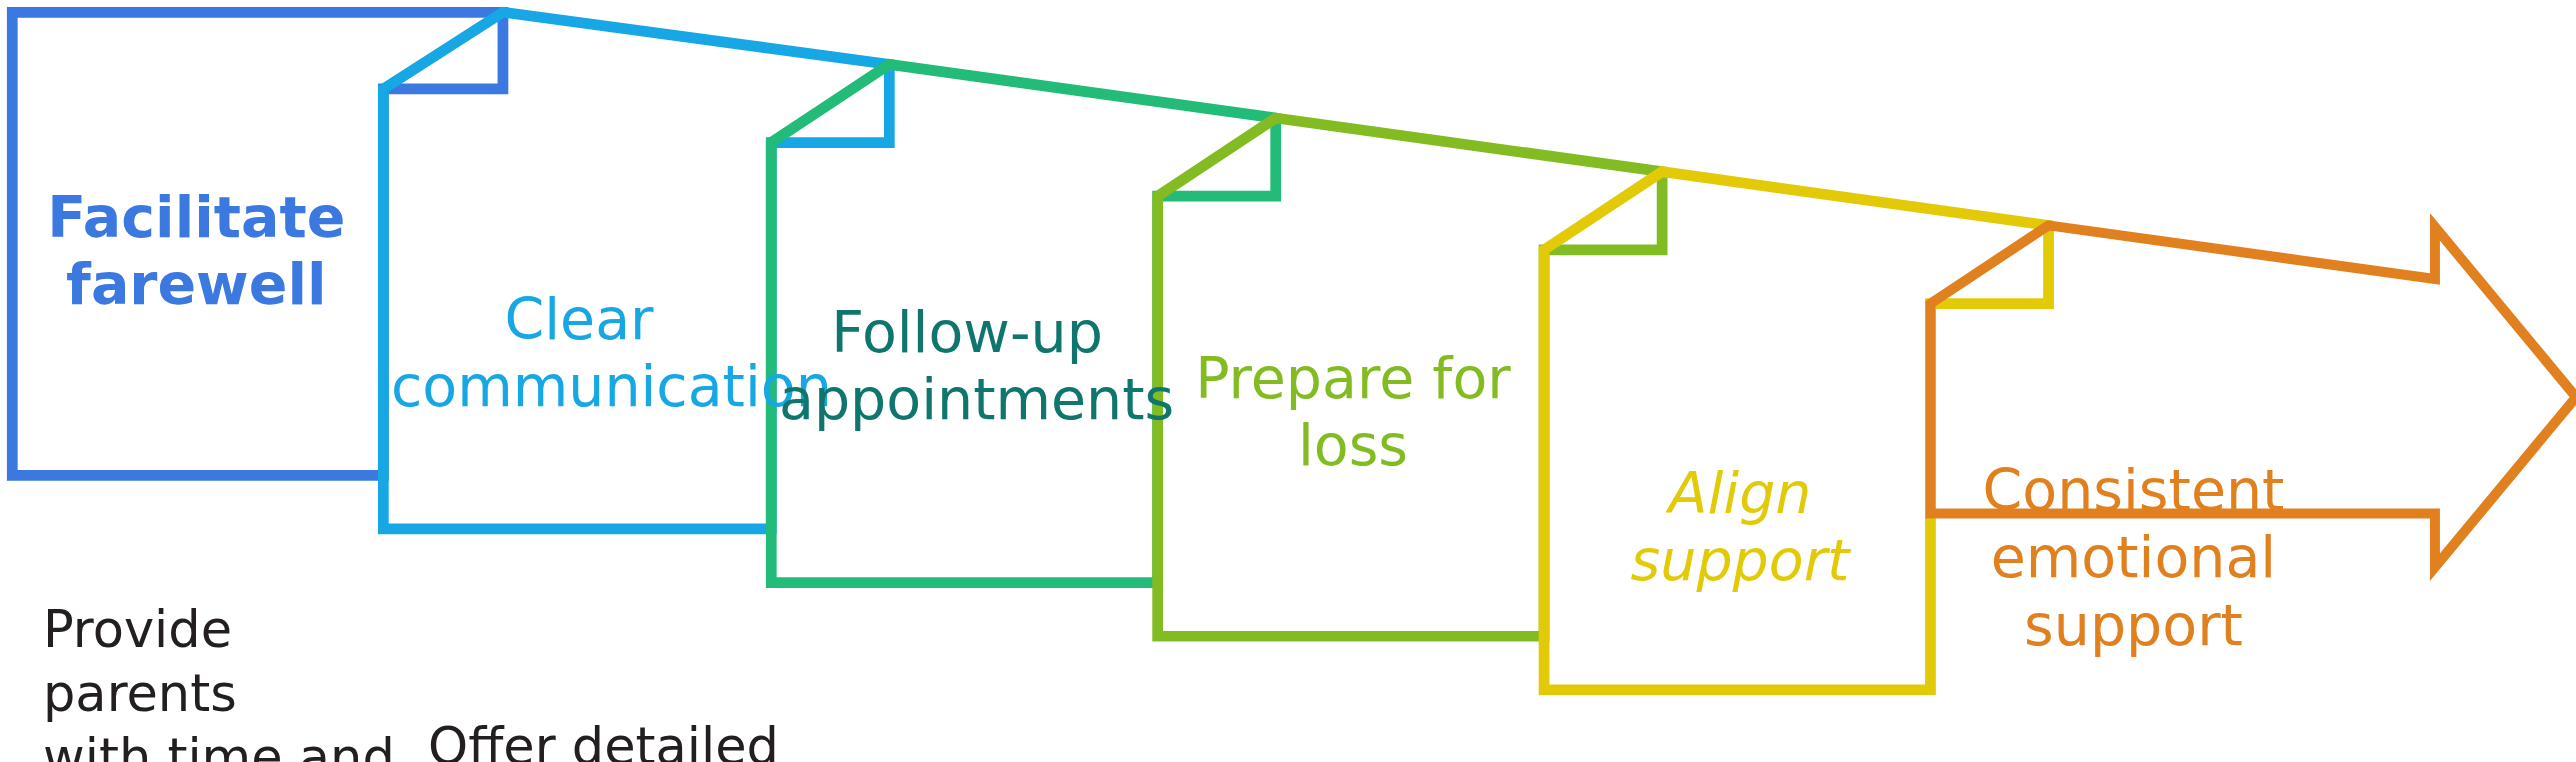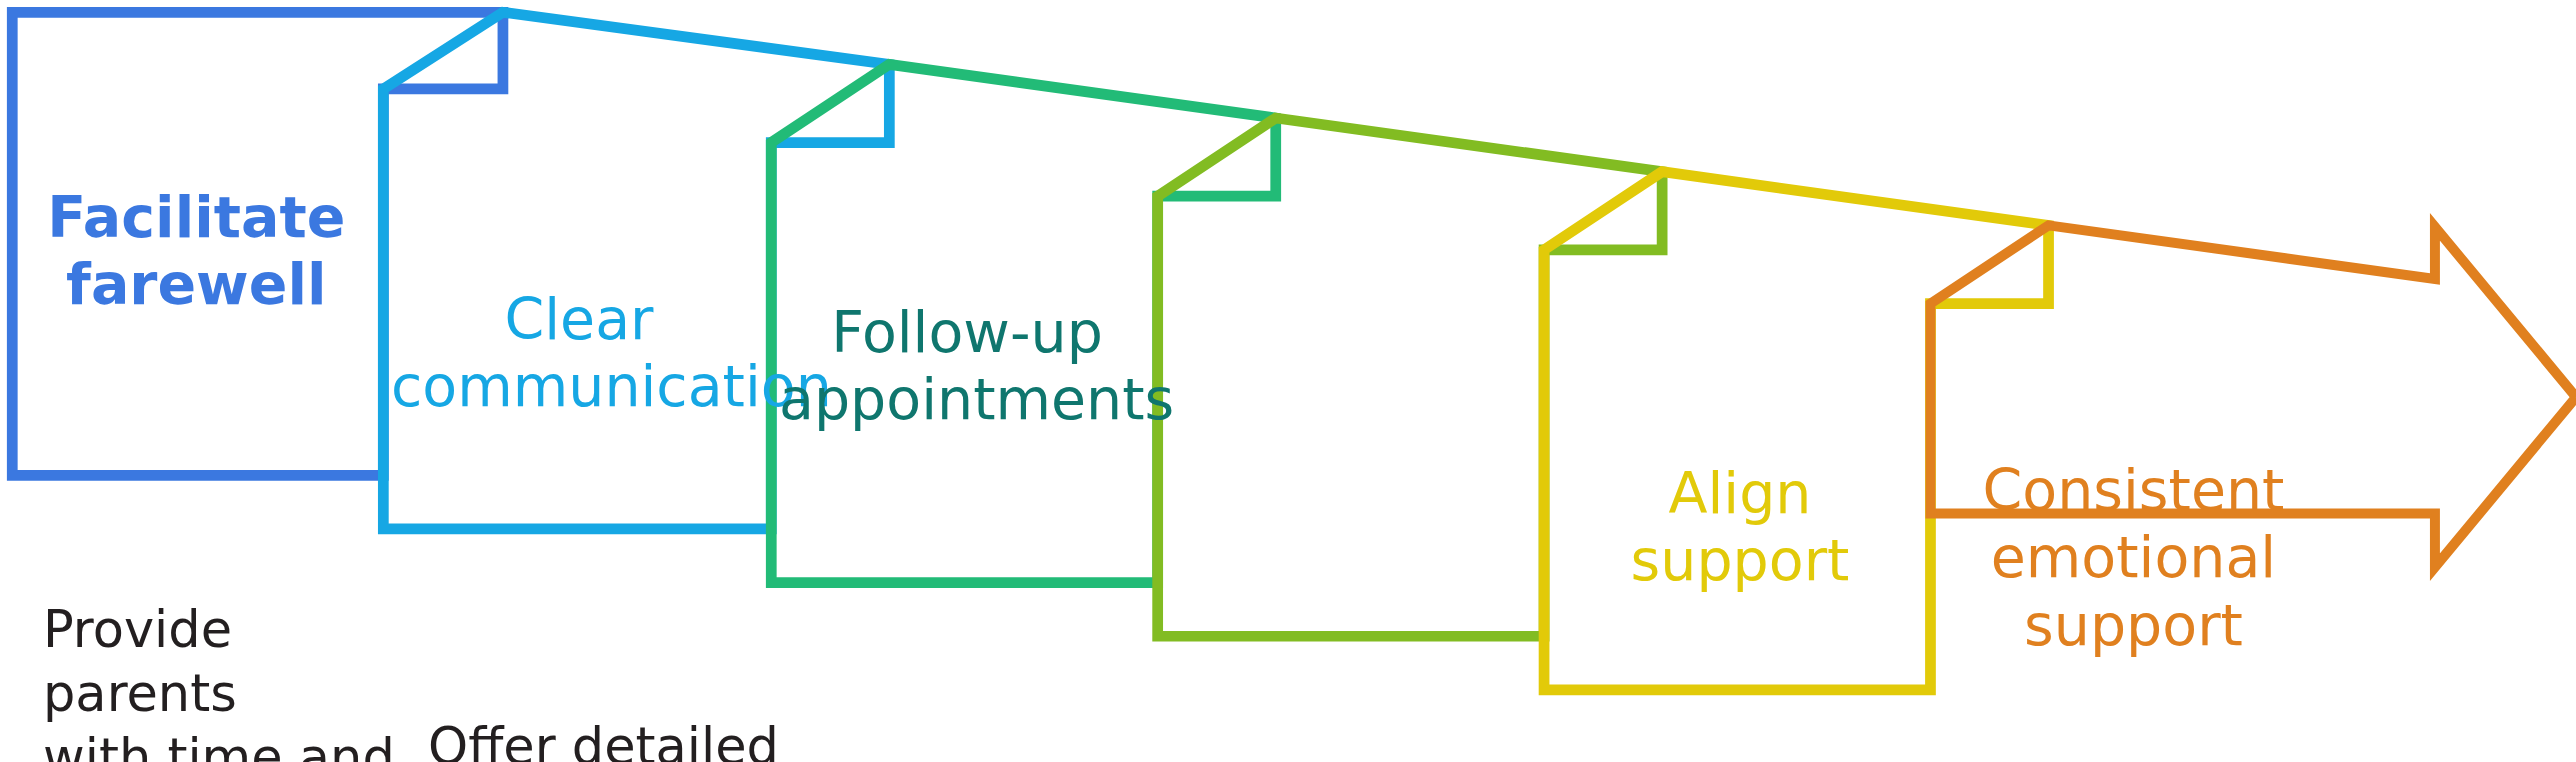--- a/index.html
+++ b/index.html
@@ -82,22 +82,24 @@
 
   <div class="step-label" style="left: 12.3px; top: 184px; width: 368px; color: rgb(59, 120, 224); font-size: 57px; font-weight: bold;">Facilitate
 farewell</div>
 
   <div class="step-label" style="left: 391px; top: 238px; width: 376px; color: rgb(22, 167, 228); font-size: 57px; margin-top: 48px;">Clear
 communication</div>
 
   <div class="step-label" style="left: 779px; top: 291px; width: 376px; color: #0f766e; font-size: 57px; margin-top: 8px;">Follow-up
 appointments</div>
 
+  <div class="step-label" style="left: 1165px; top: 345px; width: 376px; color: rgb(130, 188, 34); font-size: 57px;">Prepare for
+loss</div>
 
-  <div class="step-label" style="left: 1552px; top: 460px; width: 376px; color: rgb(226, 202, 9); font-size: 57px;">Align support</div>
+  <div class="step-label" style="left: 1552px; top: 460px; width: 376px; color: rgb(226, 202, 9); font-size: 57px; font-style: italic;">Align support</div>
 
   <div class="step-label" style="left: 1938px; top: 449px; width: 391px; color: rgb(224, 128, 31); font-size: 57px; margin-top: 8px;">Consistent
 emotional
 support</div>
 
   <div class="step-desc" style="left: 43px; top: 598px; width: 383px; font-size: 51px;">Provide parents
 with time and
 privacy to say
 goodbye</div>
 

